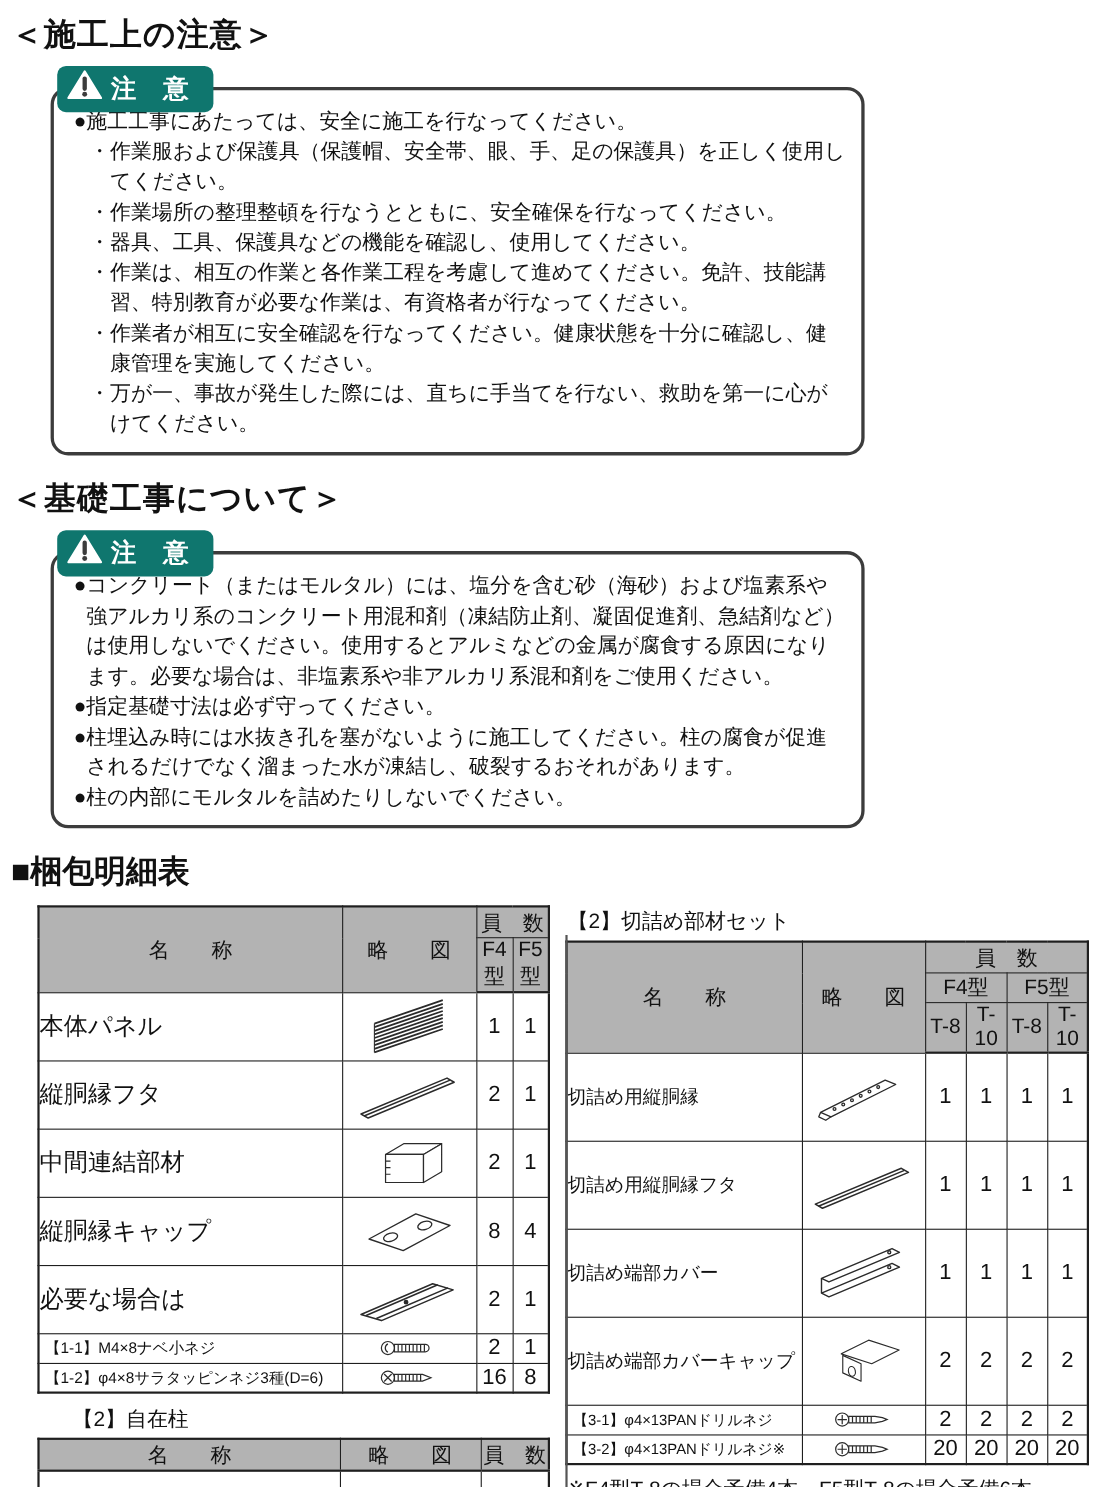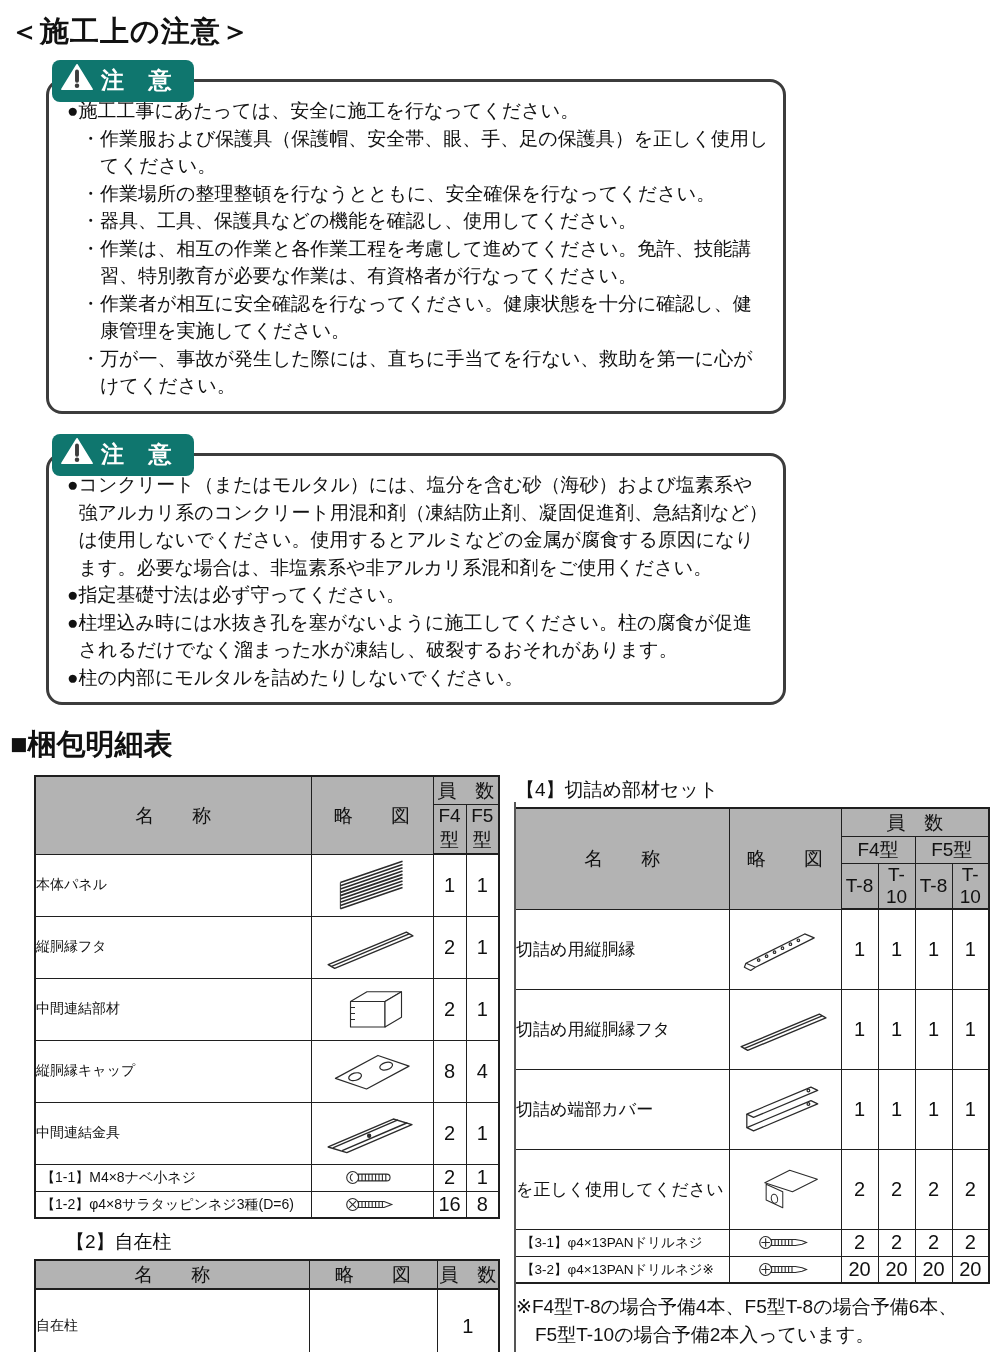--- a/index.html
+++ b/index.html
@@ -27,21 +27,21 @@
   .v-rule{position:absolute;left:480px;top:27px;width:2px;height:612px;background:#555;}
 
   .tbl-caption{font-size:19px;margin:2px 0 4px 2px;}
   table.parts{border-collapse:collapse;border:2.5px solid #1f1f1f;background:#fff;table-layout:fixed;}
   table.parts th,table.parts td{border:1.5px solid #1f1f1f;padding:0;}
   table.parts thead th{background:#b3b3b3;font-weight:normal;font-size:19px;}
   table.parts thead tr:last-child th{border-bottom:2.5px solid #1f1f1f;}
   th.sub{font-size:15px;height:24px;}
   th.sub2{font-size:13px;height:23px;}
   th.h-main{height:27px;}
-  td.name-cell{font-size:14px;padding:3px 3px 3px 8px;vertical-align:middle;}
+  td.name-cell{font-size:22px;padding:3px 3px 3px 8px;vertical-align:middle;}
   td.qty-cell{text-align:center;vertical-align:middle;font-size:20px;}
   td.diagram-cell{vertical-align:middle;}
   td.diagram-cell svg{display:block;margin:0 auto;height:54px;}
   .t1 tbody tr,.t2 tbody tr{height:62px;}
   .t2 tbody tr:first-child{height:74px;}
   .t3 tbody tr{height:80px;}
   tr.small-row{height:27px !important;}
   tr.small-row td.name-cell{font-size:14px;white-space:nowrap;padding-left:5px;overflow:hidden;}
   tr.small-row td.diagram-cell svg{height:17px;}
   .t3 td.name-cell{font-size:17px;}
@@ -95,20 +95,21 @@
           <span class="marker">・</span>
           <span class="ltext">作業者が相互に安全確認を行なってください。健康状態を十分に確認し、健康管理を実施してください。</span>
         </div>
         <div class="c-line indent-1">
           <span class="marker">・</span>
           <span class="ltext">万が一、事故が発生した際には、直ちに手当てを行ない、救助を第一に心がけてください。</span>
         </div>
       </div>
   </div>
 
+  <div class="section-title">＜基礎工事について＞</div>
 
   <div class="caution-wrap">
     <div class="caution-badge">
       <span class="badge-tri">
         <svg width="32" height="28" viewBox="0 0 34 30">
             <polygon points="17,2 33,28 1,28" fill="#ffffff" stroke="#ffffff" stroke-width="2" stroke-linejoin="round"></polygon>
             <path d="M17 9 V19" stroke="#3c3c3c" stroke-width="4.2" stroke-linecap="round" fill="none"></path>
             <circle cx="17" cy="24.3" r="2.4" fill="#3c3c3c"></circle>
           </svg>
       </span>
@@ -208,21 +209,21 @@
                     <polygon points="14,42 66,14 104,27 52,55"></polygon>
                     <ellipse cx="38" cy="40" rx="8" ry="4.5" fill="none" transform="rotate(-16 38 40)"></ellipse>
                     <ellipse cx="76" cy="27" rx="8" ry="4.5" fill="none" transform="rotate(-16 76 27)"></ellipse>
                   </g>
                 </svg>
               </td>
               <td class="qty-cell">8</td>
               <td class="qty-cell">4</td>
             </tr>
             <tr>
-              <td class="name-cell">中間連結金具</td>
+              <td class="name-cell">必要な場合は</td>
               <td class="diagram-cell">
                 <svg viewBox="0 0 118 58">
                   <g fill="#fff" stroke="#2b2b2b" stroke-width="1.5" stroke-linejoin="round">
                     <polygon points="12,44 82,14 102,20 32,50"></polygon>
                     <line x1="17" y1="45" x2="87" y2="15" fill="none"></line>
                     <line x1="27" y1="48" x2="97" y2="18" fill="none"></line>
                     <circle cx="56" cy="32" r="1.6" fill="#2b2b2b"></circle>
                   </g>
                 </svg>
               </td>
@@ -280,21 +281,21 @@
             <tr>
               <td class="name-cell">自在柱</td>
               <td class="diagram-cell"></td>
               <td class="qty-cell">1</td>
             </tr>
           </tbody>
       </table>
     </div>
 
     <div class="col-right">
-      <div class="tbl-caption">【4】切詰め部材セット</div>
+      <div class="tbl-caption">【2】切詰め部材セット</div>
       <table class="parts t3">
         <colgroup>
             <col style="width:214px">
             <col style="width:112px">
             <col style="width:37px">
             <col style="width:37px">
             <col style="width:37px">
             <col style="width:37px">
           </colgroup>
         <thead>
@@ -363,21 +364,21 @@
                     <circle cx="87" cy="26" r="1.6" fill="none"></circle>
                   </g>
                 </svg>
               </td>
               <td class="qty-cell">1</td>
               <td class="qty-cell">1</td>
               <td class="qty-cell">1</td>
               <td class="qty-cell">1</td>
             </tr>
             <tr>
-              <td class="name-cell">を正しく使用してください</td>
+              <td class="name-cell">切詰め端部カバーキャップ</td>
               <td class="diagram-cell">
                 <svg viewBox="0 0 118 78">
                   <g fill="#fff" stroke="#2b2b2b" stroke-width="1.5" stroke-linejoin="round">
                     <polygon points="30,30 66,12 106,25 70,43"></polygon>
                     <polygon points="32,32 56,43 56,66 32,55"></polygon>
                     <ellipse cx="44" cy="53" rx="4.5" ry="6.5" fill="none" transform="rotate(-12 44 53)"></ellipse>
                   </g>
                 </svg>
               </td>
               <td class="qty-cell">2</td>

